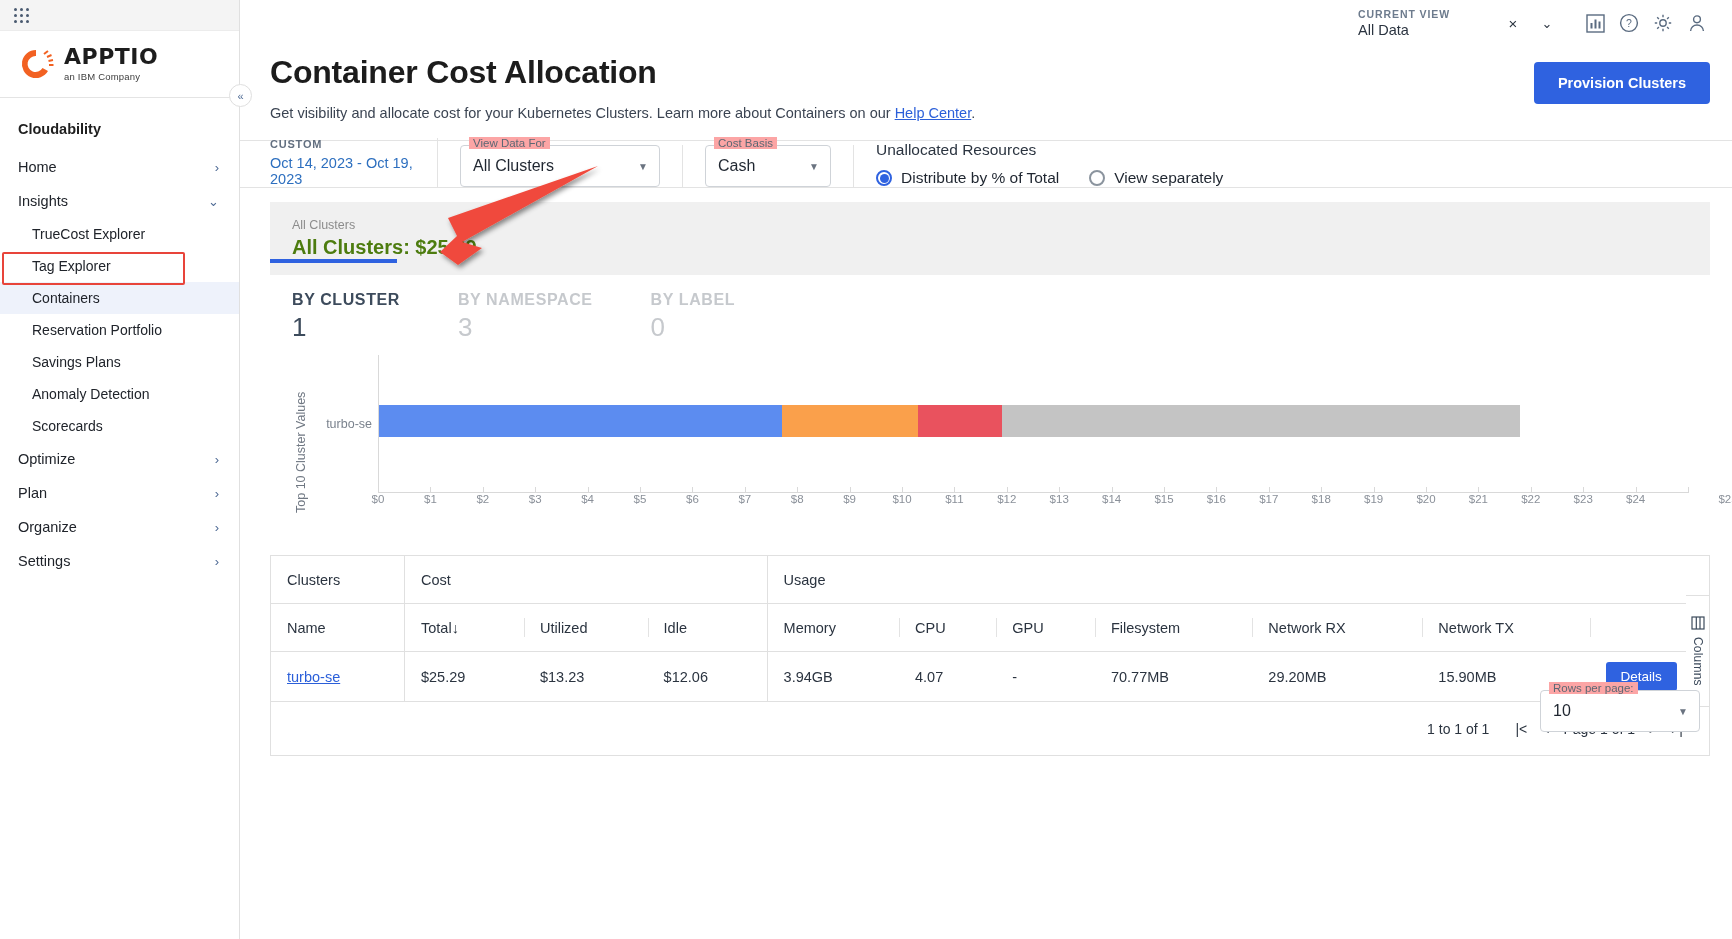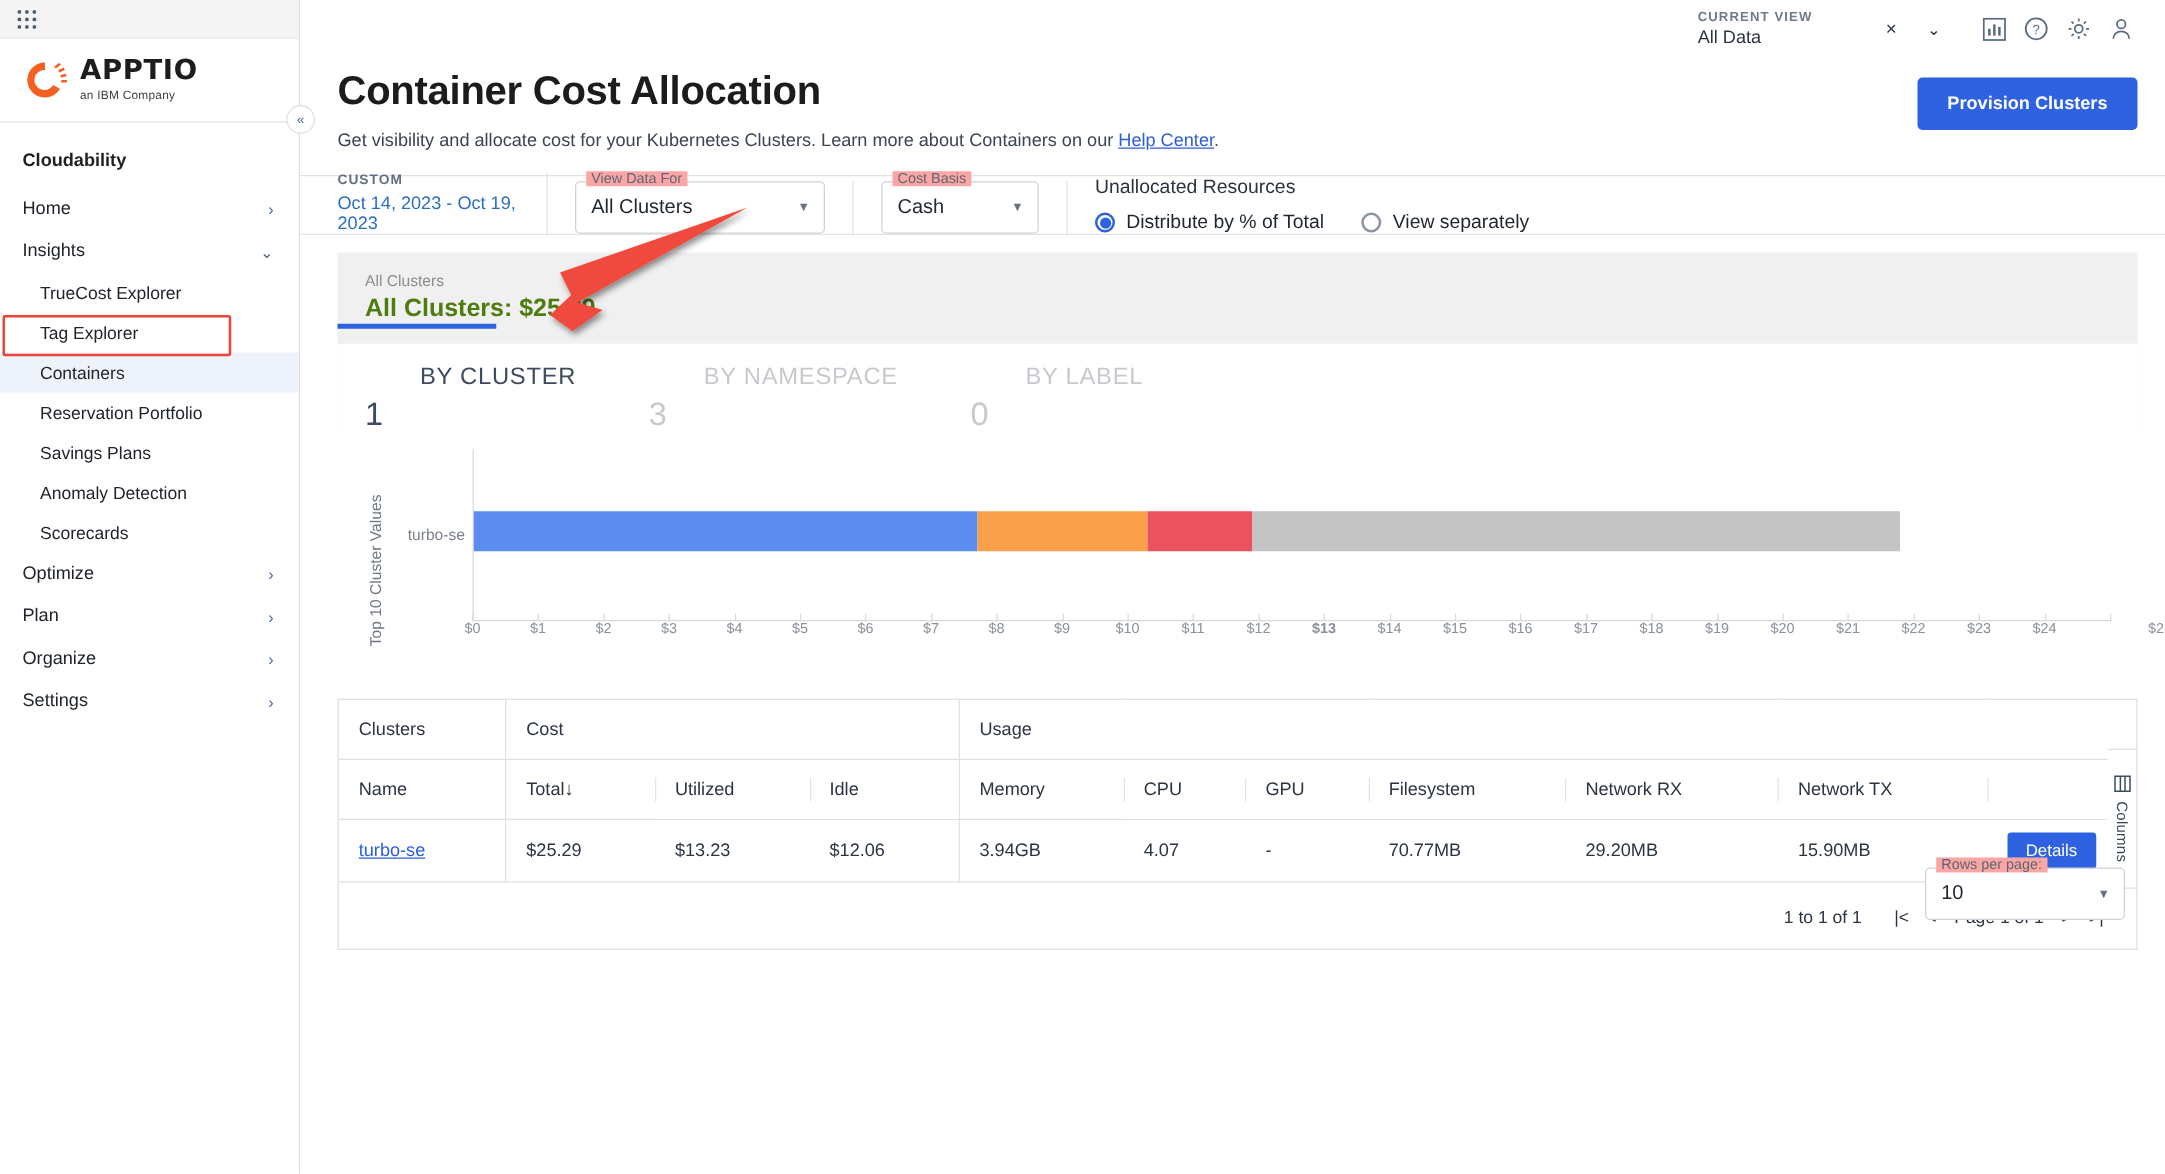--- a/index.html
+++ b/index.html
@@ -136,21 +136,21 @@
 
   
   .panel-wrap { padding: 14px 22px 0 30px; }
   .panel { background: #f0f0f0; border-radius: 0; padding: 16px 0 0 0; }
   .panel-inner { padding: 0 22px; }
   .crumb { font-size: 12.5px; color: #8c8c8c; }
   .panel-title { font-size: 20px; font-weight: bold; color: #4d7c0f; margin-top: 4px; }
   .tabs-bar { background: #fff; margin-top: 12px; }
   .tabs { display: flex; padding-left: 22px; }
   .tab { padding: 16px 0 0 0; margin-right: 58px; cursor: pointer; }
-  .tab-label { font-size: 19px; font-weight: normal; letter-spacing: .6px; color: #c6c9cd; margin-left: 44px; }
+  .tab-label { font-size: 16px; font-weight: bold; letter-spacing: .6px; color: #c6c9cd; }
   .tab.active .tab-label { color: #3d4b5c; }
   .tab-count { font-size: 26px; color: #c6c9cd; margin-top: 3px; }
   .tab.active .tab-count { color: #3d4b5c; }
   .tab-underline { height: 4px; background: #2f62e0; width: 127px; margin-left: 0px; }
 
   
   .chart-area { background:#fff; position: relative; height: 200px; padding: 0 22px 0 22px;}
   .yaxis-title {
     position: absolute; left: 24px; top: 30px; height: 140px;
     writing-mode: vertical-rl; transform: rotate(180deg);
@@ -440,21 +440,21 @@
                   <div class="tick" style="left: 32%;">$8</div>
                   <div class="tickmark" style="left: 36%;"></div>
                   <div class="tick" style="left: 36%;">$9</div>
                   <div class="tickmark" style="left: 40%;"></div>
                   <div class="tick" style="left: 40%;">$10</div>
                   <div class="tickmark" style="left: 44%;"></div>
                   <div class="tick" style="left: 44%;">$11</div>
                   <div class="tickmark" style="left: 48%;"></div>
                   <div class="tick" style="left: 48%;">$12</div>
                   <div class="tickmark" style="left: 52%;"></div>
-                  <div class="tick" style="left: 52%; font-weight: bold;">$13</div>
+                  <div class="tick" style="left: 52%;">$13</div>
                   <div class="tickmark" style="left: 56%;"></div>
                   <div class="tick" style="left: 56%;">$14</div>
                   <div class="tickmark" style="left: 60%;"></div>
                   <div class="tick" style="left: 60%;">$15</div>
                   <div class="tickmark" style="left: 64%;"></div>
                   <div class="tick" style="left: 64%;">$16</div>
                   <div class="tickmark" style="left: 68%;"></div>
                   <div class="tick" style="left: 68%;">$17</div>
                   <div class="tickmark" style="left: 72%;"></div>
                   <div class="tick" style="left: 72%;">$18</div>

